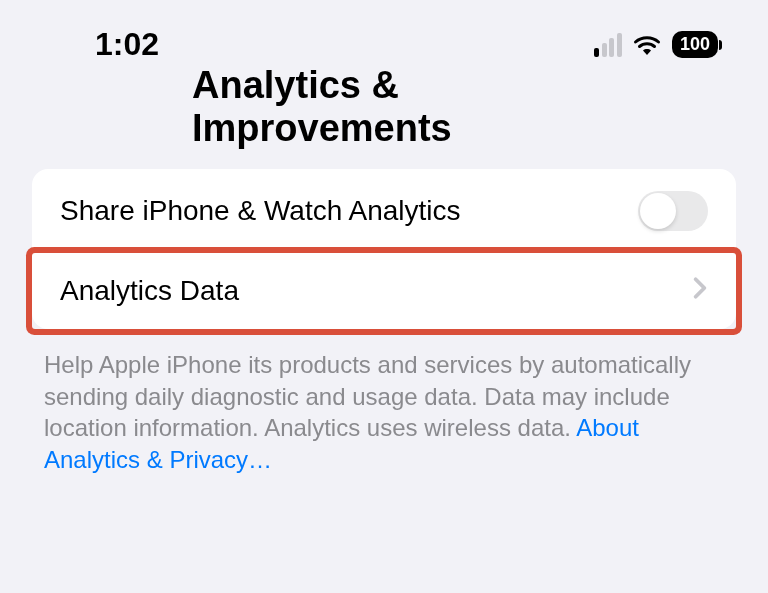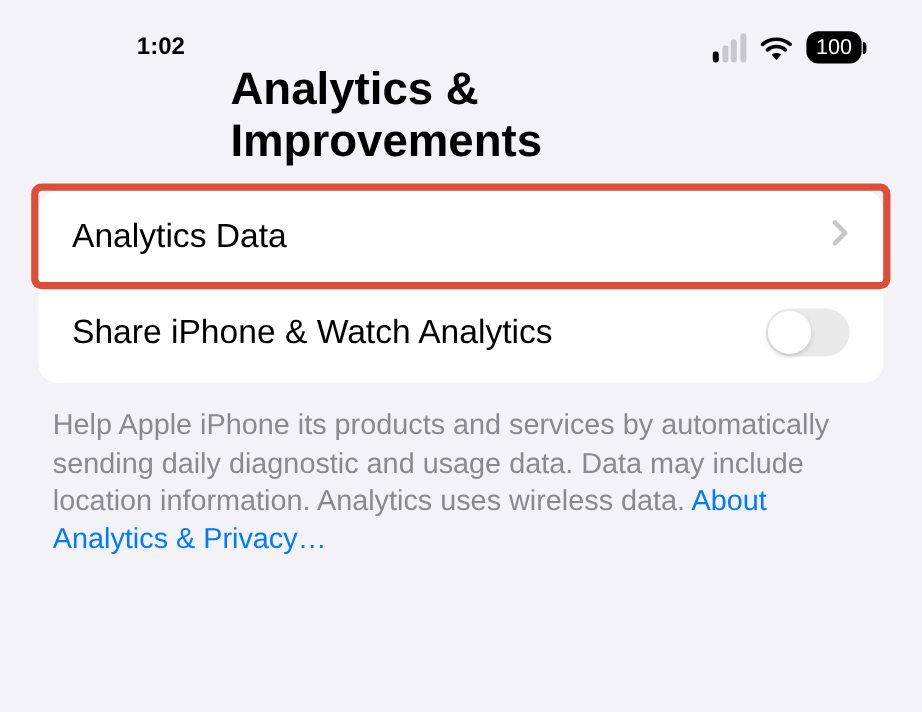--- a/index.html
+++ b/index.html
@@ -11,23 +11,23 @@
       color: #000;
       overflow: hidden;
     }
     .status-bar {
       display: flex;
       justify-content: space-between;
       align-items: center;
       padding: 26px 50px 10px 50px;
     }
     .status-time {
-      font-size: 20px;
+      font-size: 32px;
       font-weight: 600;
-      margin-left: 64px;
+      margin-left: 45px;
     }
     .status-icons {
       display: flex;
       align-items: center;
       gap: 10px;
     }
     .signal-bars {
       display: flex;
       align-items: flex-end;
       gap: 2.5px;
@@ -38,21 +38,21 @@
     }
     .signal-bars span:nth-child(1){height:9px;background:#000;}
     .signal-bars span:nth-child(2){height:14px;background:#c7c7cc;}
     .signal-bars span:nth-child(3){height:19px;background:#c7c7cc;}
     .signal-bars span:nth-child(4){height:24px;background:#c7c7cc;}
     .wifi-icon svg { display:block; }
     .battery {
       background: #000;
       color: #fff;
       font-size: 18px;
-      font-weight: 400;
+      font-weight: 700;
       border-radius: 10px;
       padding: 3px 8px;
       position: relative;
     }
     .battery::after {
       content: "";
       position: absolute;
       right: -4px;
       top: 50%;
       transform: translateY(-50%);
@@ -153,31 +153,31 @@
     </div>
     <div class="battery">100</div>
   </div>
 </div>
 
 <div class="nav-bar">
   <div class="page-title">Analytics &amp; Improvements</div>
 </div>
 
 <div class="settings-group">
+  <div class="row">
+    <span>Share iPhone &amp; Watch Analytics</span>
+    <div class="toggle">
+      <div class="toggle-knob"></div>
+    </div>
+  </div>
   <div class="row row-highlight">
     <span>Analytics Data</span>
     <span class="chevron">
       <svg width="16" height="24" viewBox="0 0 14 22">
         <polyline points="3,3 11,11 3,19" fill="none" stroke="#c7c7cc" stroke-width="3.5" stroke-linecap="round" stroke-linejoin="round"></polyline>
       </svg>
     </span>
   </div>
-  <div class="row">
-    <span>Share iPhone &amp; Watch Analytics</span>
-    <div class="toggle">
-      <div class="toggle-knob"></div>
-    </div>
-  </div>
 </div>
 
 <div class="footer-text">
   <span>Help Apple iPhone its products and services by automatically sending daily diagnostic and usage data. Data may include location information. Analytics uses wireless data. </span><span class="footer-link">About Analytics &amp; Privacy…</span>
 </div>
 
 </body></html>

